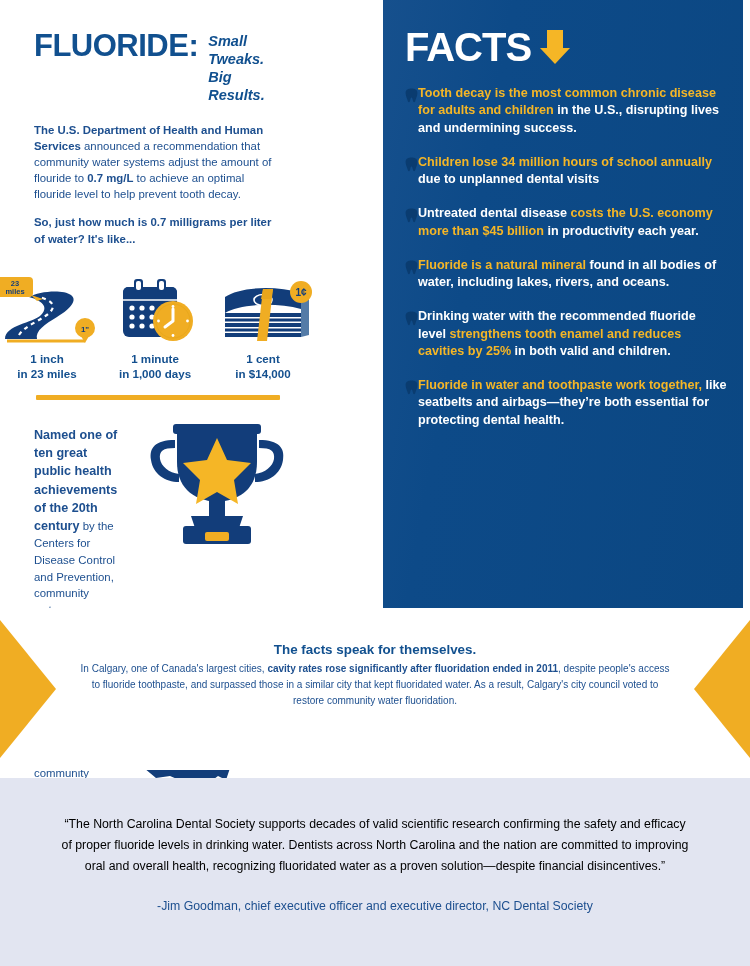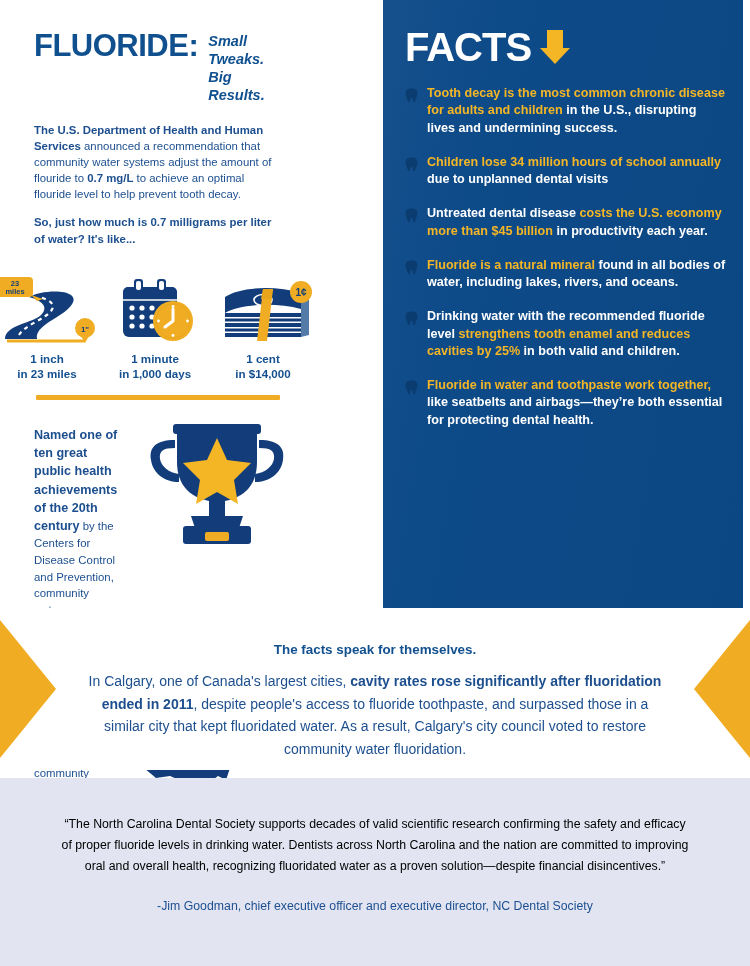--- a/index.html
+++ b/index.html
@@ -57,36 +57,36 @@
   
   .right{
     position:absolute;left:383px;top:0;width:360px;height:608px;
     background:linear-gradient(100deg,#16508d 0%,#0d4a88 28%,#0b4782 100%);
   }
   .right-inner{padding:26px 16px 0 22px;}
   .facts-head{display:flex;align-items:center;gap:8px;}
   .facts-word{
     color:#ffffff;font-size:40px;font-weight:bold;letter-spacing:-1px;line-height:1;
   }
-  .fact{display:flex;gap:9px;margin-top:17px;}
+  .fact{display:flex;margin-top:17px;}
   .fact:first-of-type{margin-top:16px;}
   .tooth-bullet{flex:0 0 13px;padding-top:3px;}
   .fact-txt{
     font-size:12.6px;font-weight:bold;line-height:1.37;color:#ffffff;
   }
   .hl{color:#f5b626;}
 
   
   .band{position:relative;height:162px;background:#ffffff;}
   .chev{position:absolute;top:12px;width:56px;height:138px;}
   .chev-l{left:0;}
   .chev-r{right:0;}
   .band-inner{padding:34px 80px 0 80px;text-align:center;}
   .band-title{font-size:13.4px;font-weight:bold;color:#11508f;}
-  .band-body{font-size:14px;line-height:1.62;color:#1d4f8f;margin-top:13px;text-align:center;}
+  .band-body{font-size:10px;line-height:1.62;color:#1d4f8f;margin-top:4px;text-align:center;}
   .band-body b{font-weight:bold;}
 
   
   .quote{
     position:absolute;left:0;top:778px;width:750px;height:188px;
     background:#e2e5f1;
   }
   .quote-inner{padding:36px 58px 0 58px;text-align:center;}
   .quote-text{font-size:12.3px;line-height:1.7;color:#000000;}
   .quote-attr{font-size:12.3px;color:#1d4f8f;margin-top:22px;}

